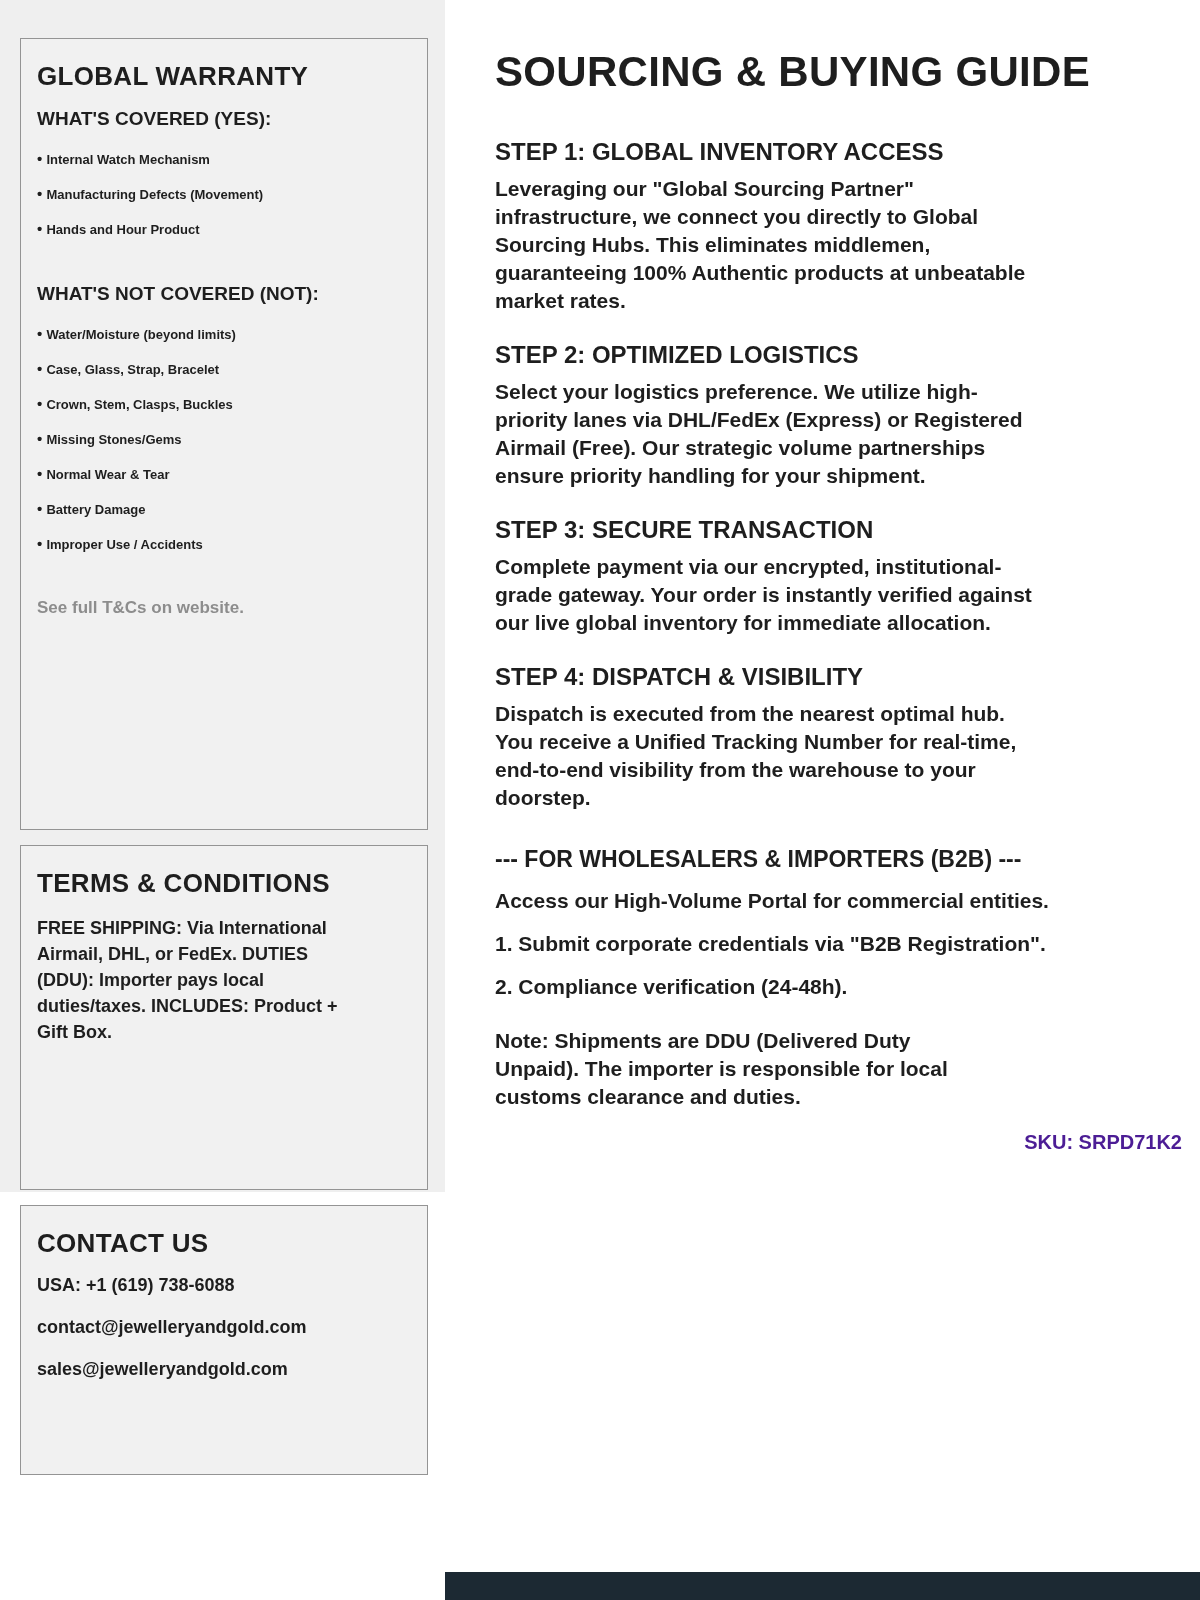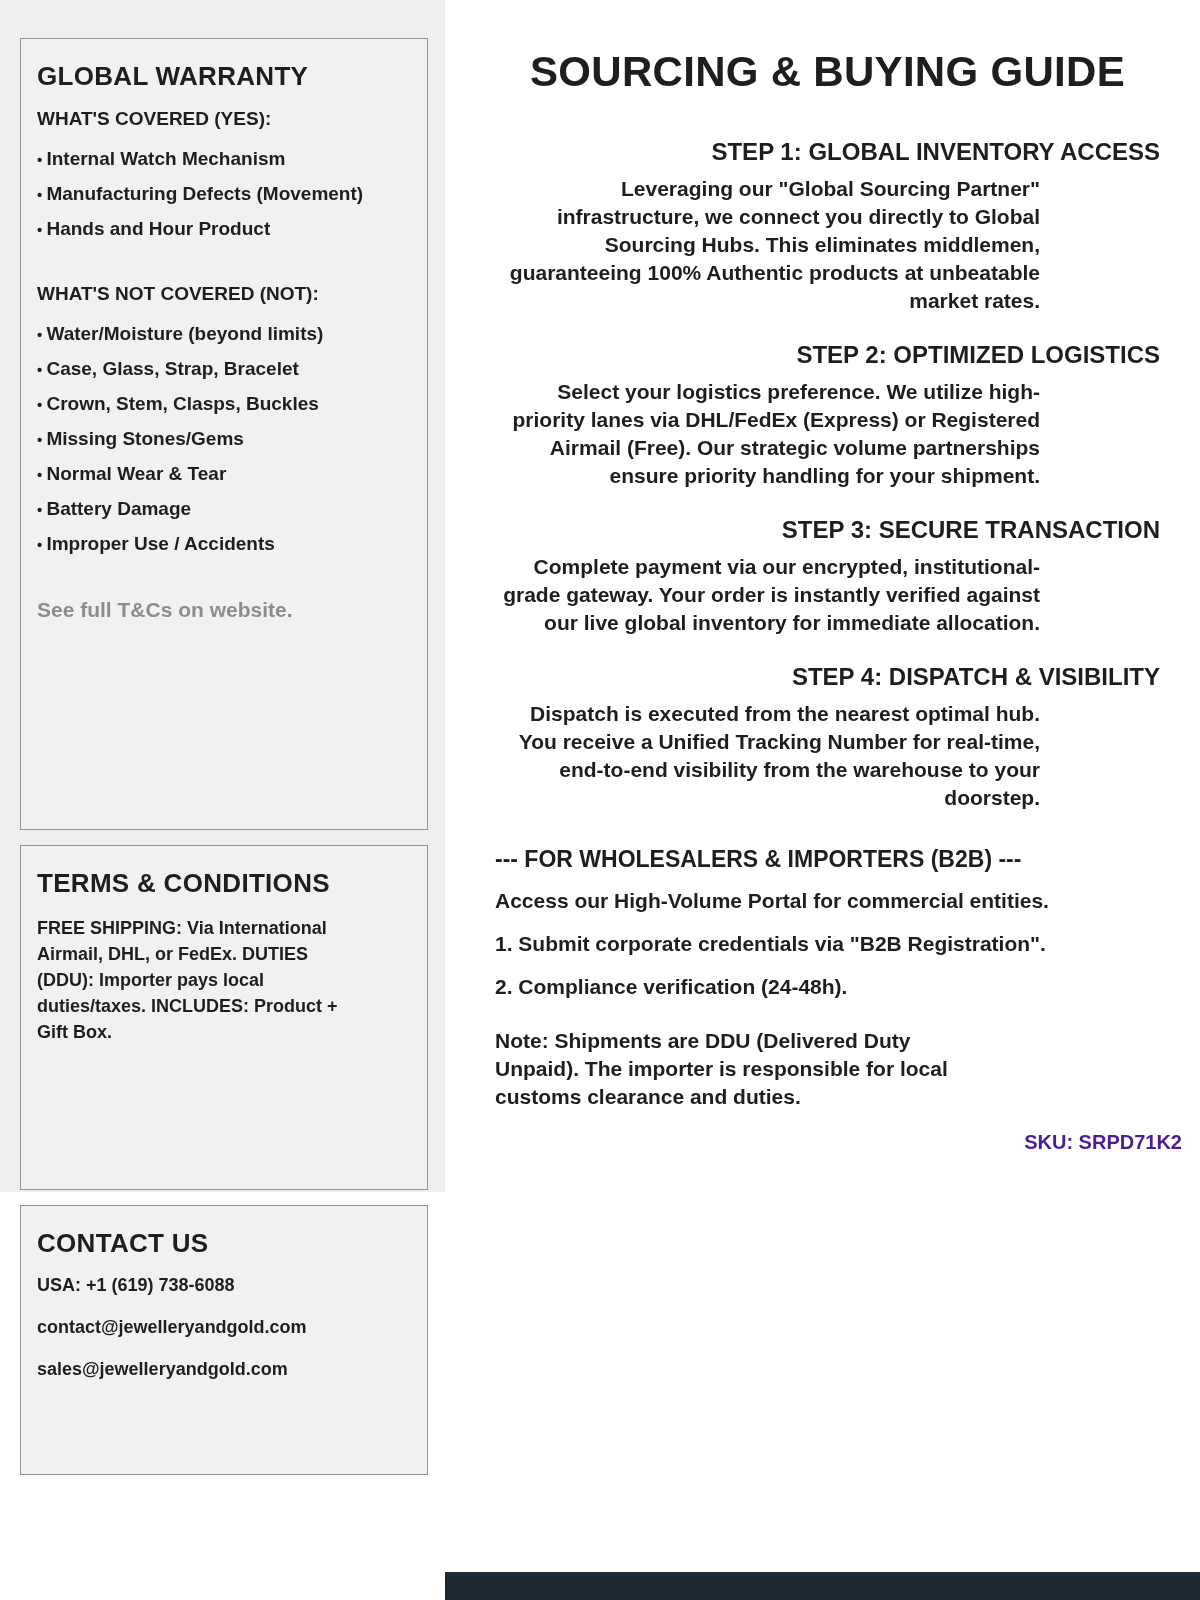--- a/index.html
+++ b/index.html
@@ -36,27 +36,27 @@
     letter-spacing: 0.3px;
     margin-bottom: 16px;
   }
   .sub-heading {
     font-size: 19px;
     font-weight: 700;
     margin-bottom: 12px;
   }
   .bullet-list { list-style: none; margin-bottom: 36px; }
   .bullet-list li {
-    font-size: 19px;
+    font-size: 13px;
     font-weight: 600;
     line-height: 34px;
   }
   .bullet-list li::before { content: "\2022\00a0"; font-size: 15px; }
   .footnote {
-    font-size: 21px;
+    font-size: 17px;
     font-weight: 600;
     color: #8d8d8d;
     margin-top: 18px;
   }
   .terms-body {
     font-size: 18px;
     font-weight: 700;
     line-height: 26px;
     max-width: 330px;
   }
@@ -70,25 +70,25 @@
   .main {
     flex: 1;
     background: #ffffff;
     padding: 48px 40px 0 50px;
     position: relative;
   }
   .main-title {
     font-size: 42px;
     font-weight: 800;
     letter-spacing: 0.3px;
-    text-align: center;
+    text-align: left;
     margin-bottom: 42px;
     white-space: nowrap;
   }
-  .step { margin-bottom: 26px; text-align: right; }
+  .step { margin-bottom: 26px; }
   .step-heading {
     font-size: 24px;
     font-weight: 700;
     margin-bottom: 9px;
   }
   .step-body {
     font-size: 21px;
     font-weight: 600;
     line-height: 28px;
     max-width: 545px;

